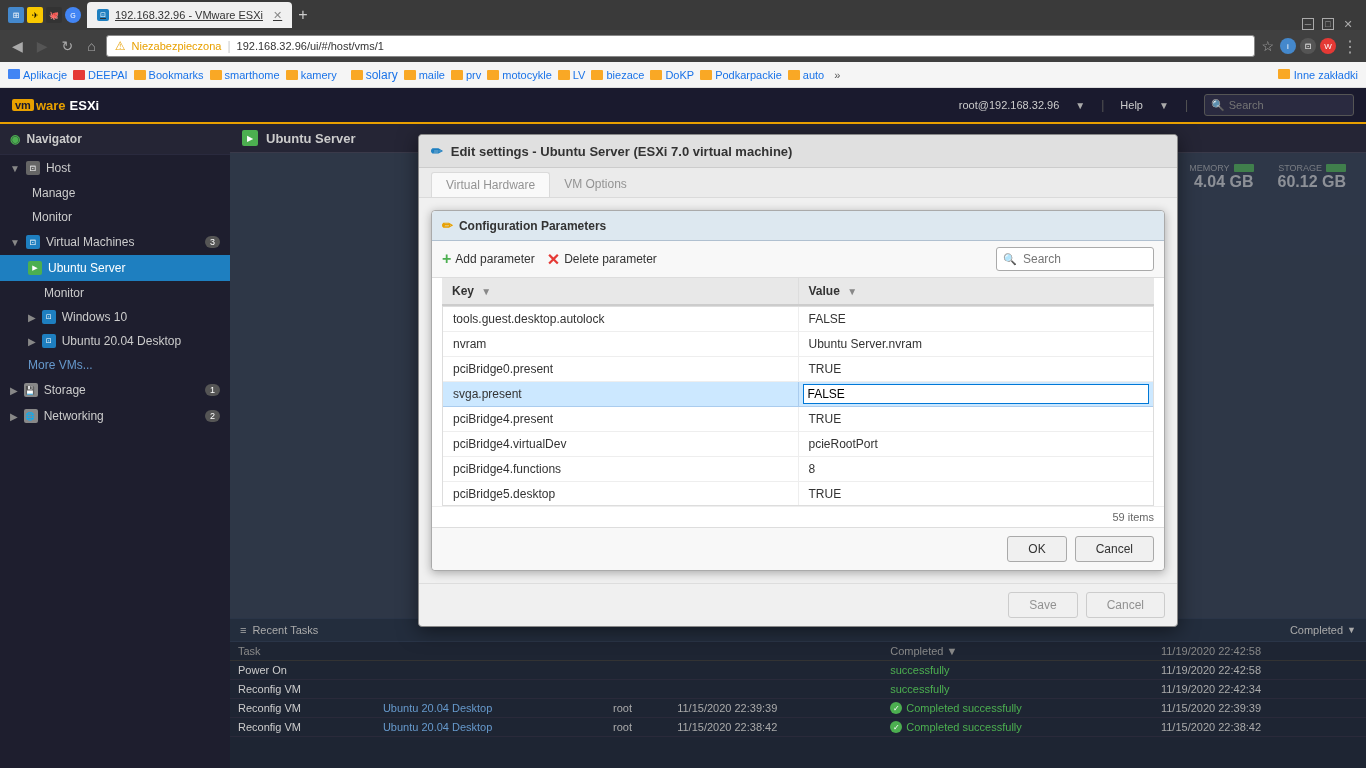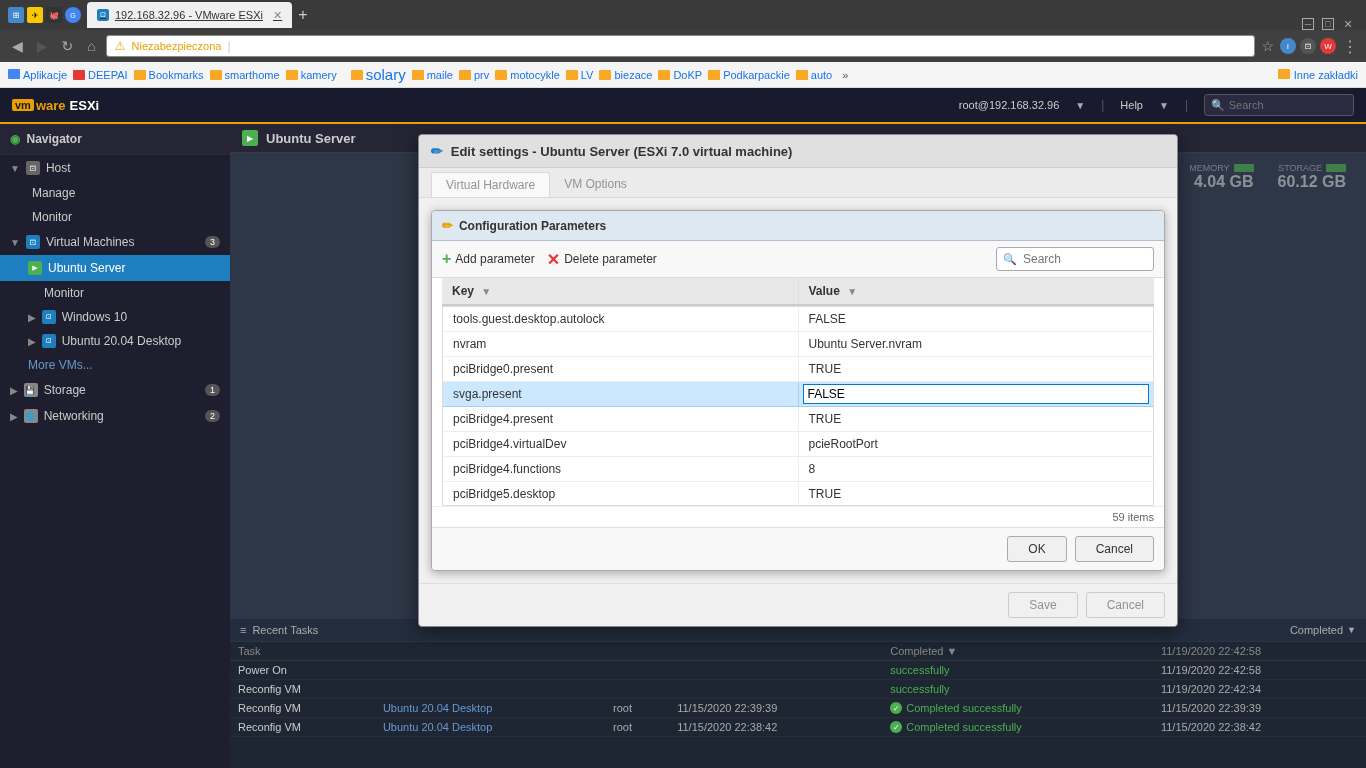--- a/index.html
+++ b/index.html
@@ -35,20 +35,21 @@
 
   <div style="background:#404040;height:32px;display:flex;align-items:center;padding:0 8px;gap:6px;">
     <div style="color:#aaa;font-size:14px;cursor:pointer;padding:2px 4px;">◀</div>
     <div style="color:#555;font-size:14px;cursor:pointer;padding:2px 4px;">▶</div>
     <div style="color:#aaa;font-size:14px;cursor:pointer;padding:2px 4px;">↻</div>
     <div style="color:#aaa;font-size:14px;cursor:pointer;padding:2px 4px;">⌂</div>
     <div style="background:#fff;border:1px solid #888;border-radius:3px;height:22px;flex:1;display:flex;align-items:center;padding:0 8px;gap:6px;">
       <span style="color:#e8a000;font-size:12px;">⚠</span>
       <span style="color:#e8a000;font-size:11px;">Niezabezpieczona</span>
       <span style="color:#ccc;">|</span>
+      <span style="color:#333;font-size:11px;flex:1;">192.168.32.96/ui/#/host/vms/1</span>
     </div>
     <div style="color:#aaa;font-size:14px;cursor:pointer;">☆</div>
     <div style="display:flex;gap:4px;align-items:center;">
       <div style="width:16px;height:16px;background:#4488cc;border-radius:50%;display:flex;align-items:center;justify-content:center;color:#fff;font-size:8px;">i</div>
       <div style="width:16px;height:16px;background:#555;border-radius:50%;color:#fff;font-size:8px;display:flex;align-items:center;justify-content:center;">⊡</div>
       <div style="width:16px;height:16px;background:#e53935;border-radius:50%;color:#fff;font-size:8px;display:flex;align-items:center;justify-content:center;">W</div>
     </div>
     <div style="color:#aaa;font-size:16px;cursor:pointer;">⋮</div>
   </div>
 
@@ -66,21 +67,21 @@
       <span>Bookmarks</span>
     </div>
     <div style="color:#1a73e8;font-size:11px;white-space:nowrap;cursor:pointer;display:flex;align-items:center;gap:3px;">
       <div style="width:12px;height:10px;background:#f9a825;border-radius:1px;"></div>
       <span>smarthome</span>
     </div>
     <div style="color:#1a73e8;font-size:11px;white-space:nowrap;cursor:pointer;display:flex;align-items:center;gap:3px;">
       <div style="width:12px;height:10px;background:#f9a825;border-radius:1px;"></div>
       <span>kamery</span>
     </div>
-    <div style="color:#1a73e8;font-size:15px;white-space:nowrap;cursor:pointer;display:flex;align-items:center;gap:3px;padding-left:8px;">
+    <div style="color:#1a73e8;font-size:12px;white-space:nowrap;cursor:pointer;display:flex;align-items:center;gap:3px;padding-left:8px;">
       <div style="width:12px;height:10px;background:#f9a825;border-radius:1px;"></div>
       <span>solary</span>
     </div>
     <div style="color:#1a73e8;font-size:11px;white-space:nowrap;cursor:pointer;display:flex;align-items:center;gap:3px;">
       <div style="width:12px;height:10px;background:#f9a825;border-radius:1px;"></div>
       <span>maile</span>
     </div>
     <div style="color:#1a73e8;font-size:11px;white-space:nowrap;cursor:pointer;display:flex;align-items:center;gap:3px;">
       <div style="width:12px;height:10px;background:#f9a825;border-radius:1px;"></div>
       <span>prv</span>

